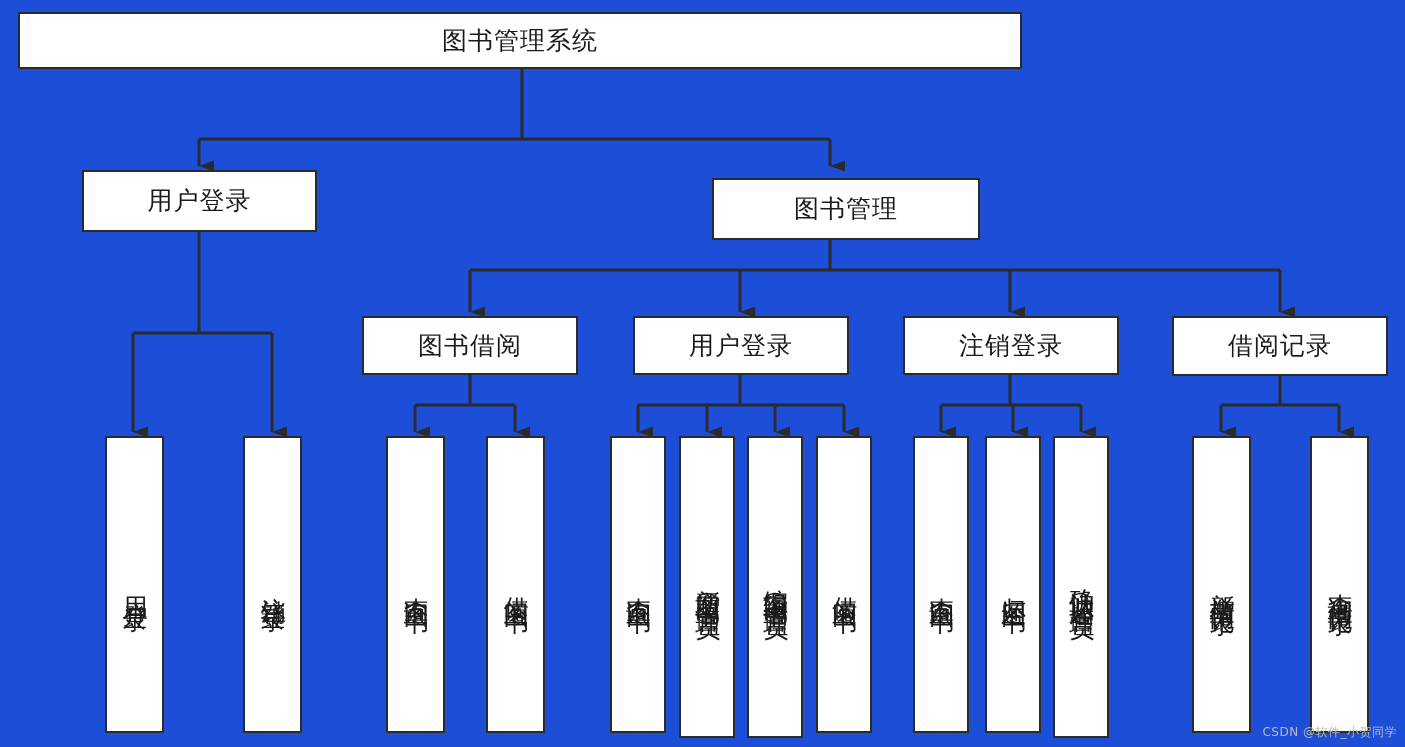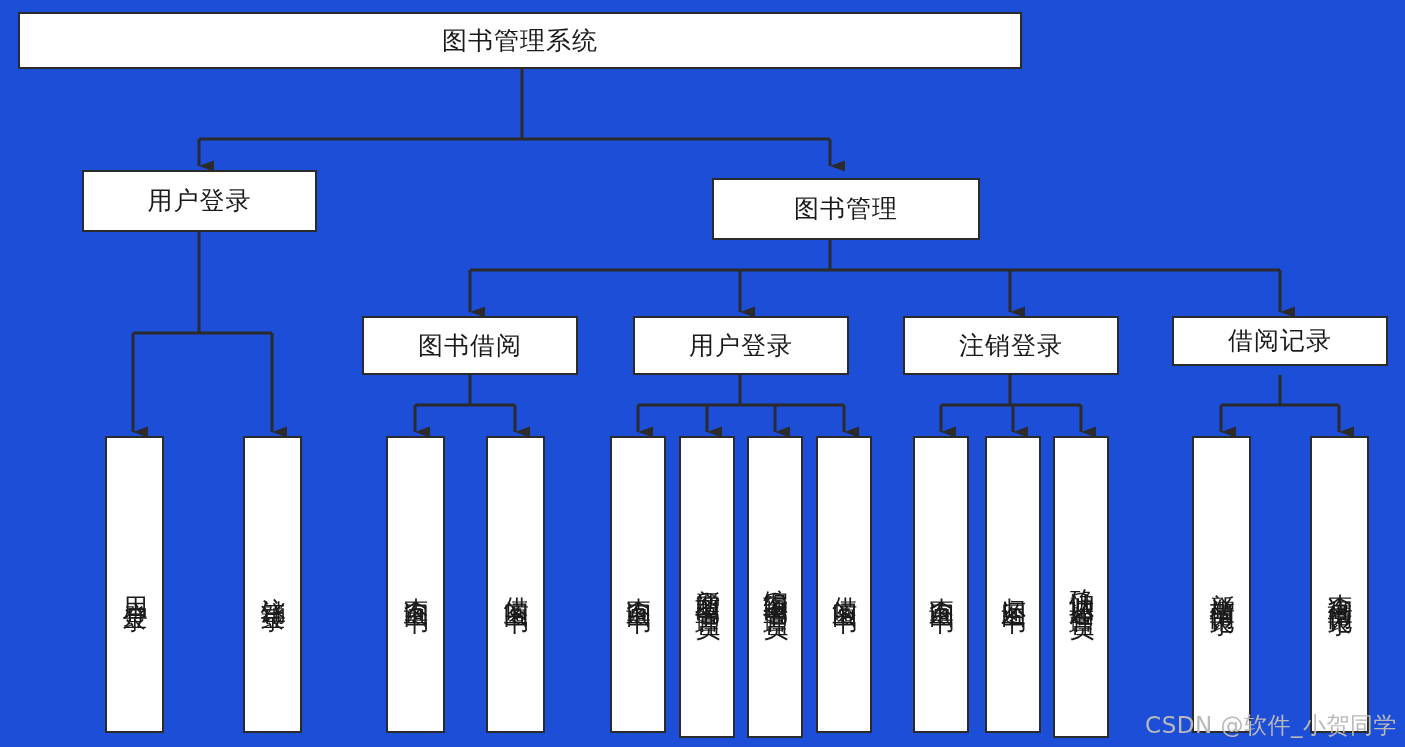--- a/index.html
+++ b/index.html
@@ -51,21 +51,21 @@
   }
   .node.vert .vlabel {
     writing-mode: vertical-rl;
     text-orientation: upright;
     display: block;
   }
   #watermark {
     position: absolute;
     right: 8px;
     bottom: 6px;
-    font-size: 23px;
+    font-size: 12px;
     color: #b9b9b9;
     letter-spacing: 0.5px;
     white-space: nowrap;
   }
 </style>
 </head>
 <body>
 
 <div id="canvas">
 
@@ -134,21 +134,21 @@
 
   <div class="node horiz" style="left: 362px; top: 316px; width: 216px; height: 59px;">
     <span>图书借阅</span>
   </div>
   <div class="node horiz" style="left: 633px; top: 316px; width: 216px; height: 59px;">
     <span>用户登录</span>
   </div>
   <div class="node horiz" style="left: 903px; top: 316px; width: 216px; height: 59px;">
     <span>注销登录</span>
   </div>
-  <div class="node horiz" style="left: 1172px; top: 316px; width: 216px; height: 50px;">
+  <div class="node horiz" style="left: 1172px; top: 316px; width: 216px; height: 60px;">
     <span>借阅记录</span>
   </div>
 
   <div class="node vert" style="left: 105px; top: 436px; width: 59px; height: 297px;">
     <span class="vlabel">用户登录</span>
   </div>
   <div class="node vert" style="left: 243px; top: 436px; width: 59px; height: 297px;">
     <span class="vlabel">注销登录</span>
   </div>
   <div class="node vert" style="left: 386px; top: 436px; width: 59px; height: 297px;">

